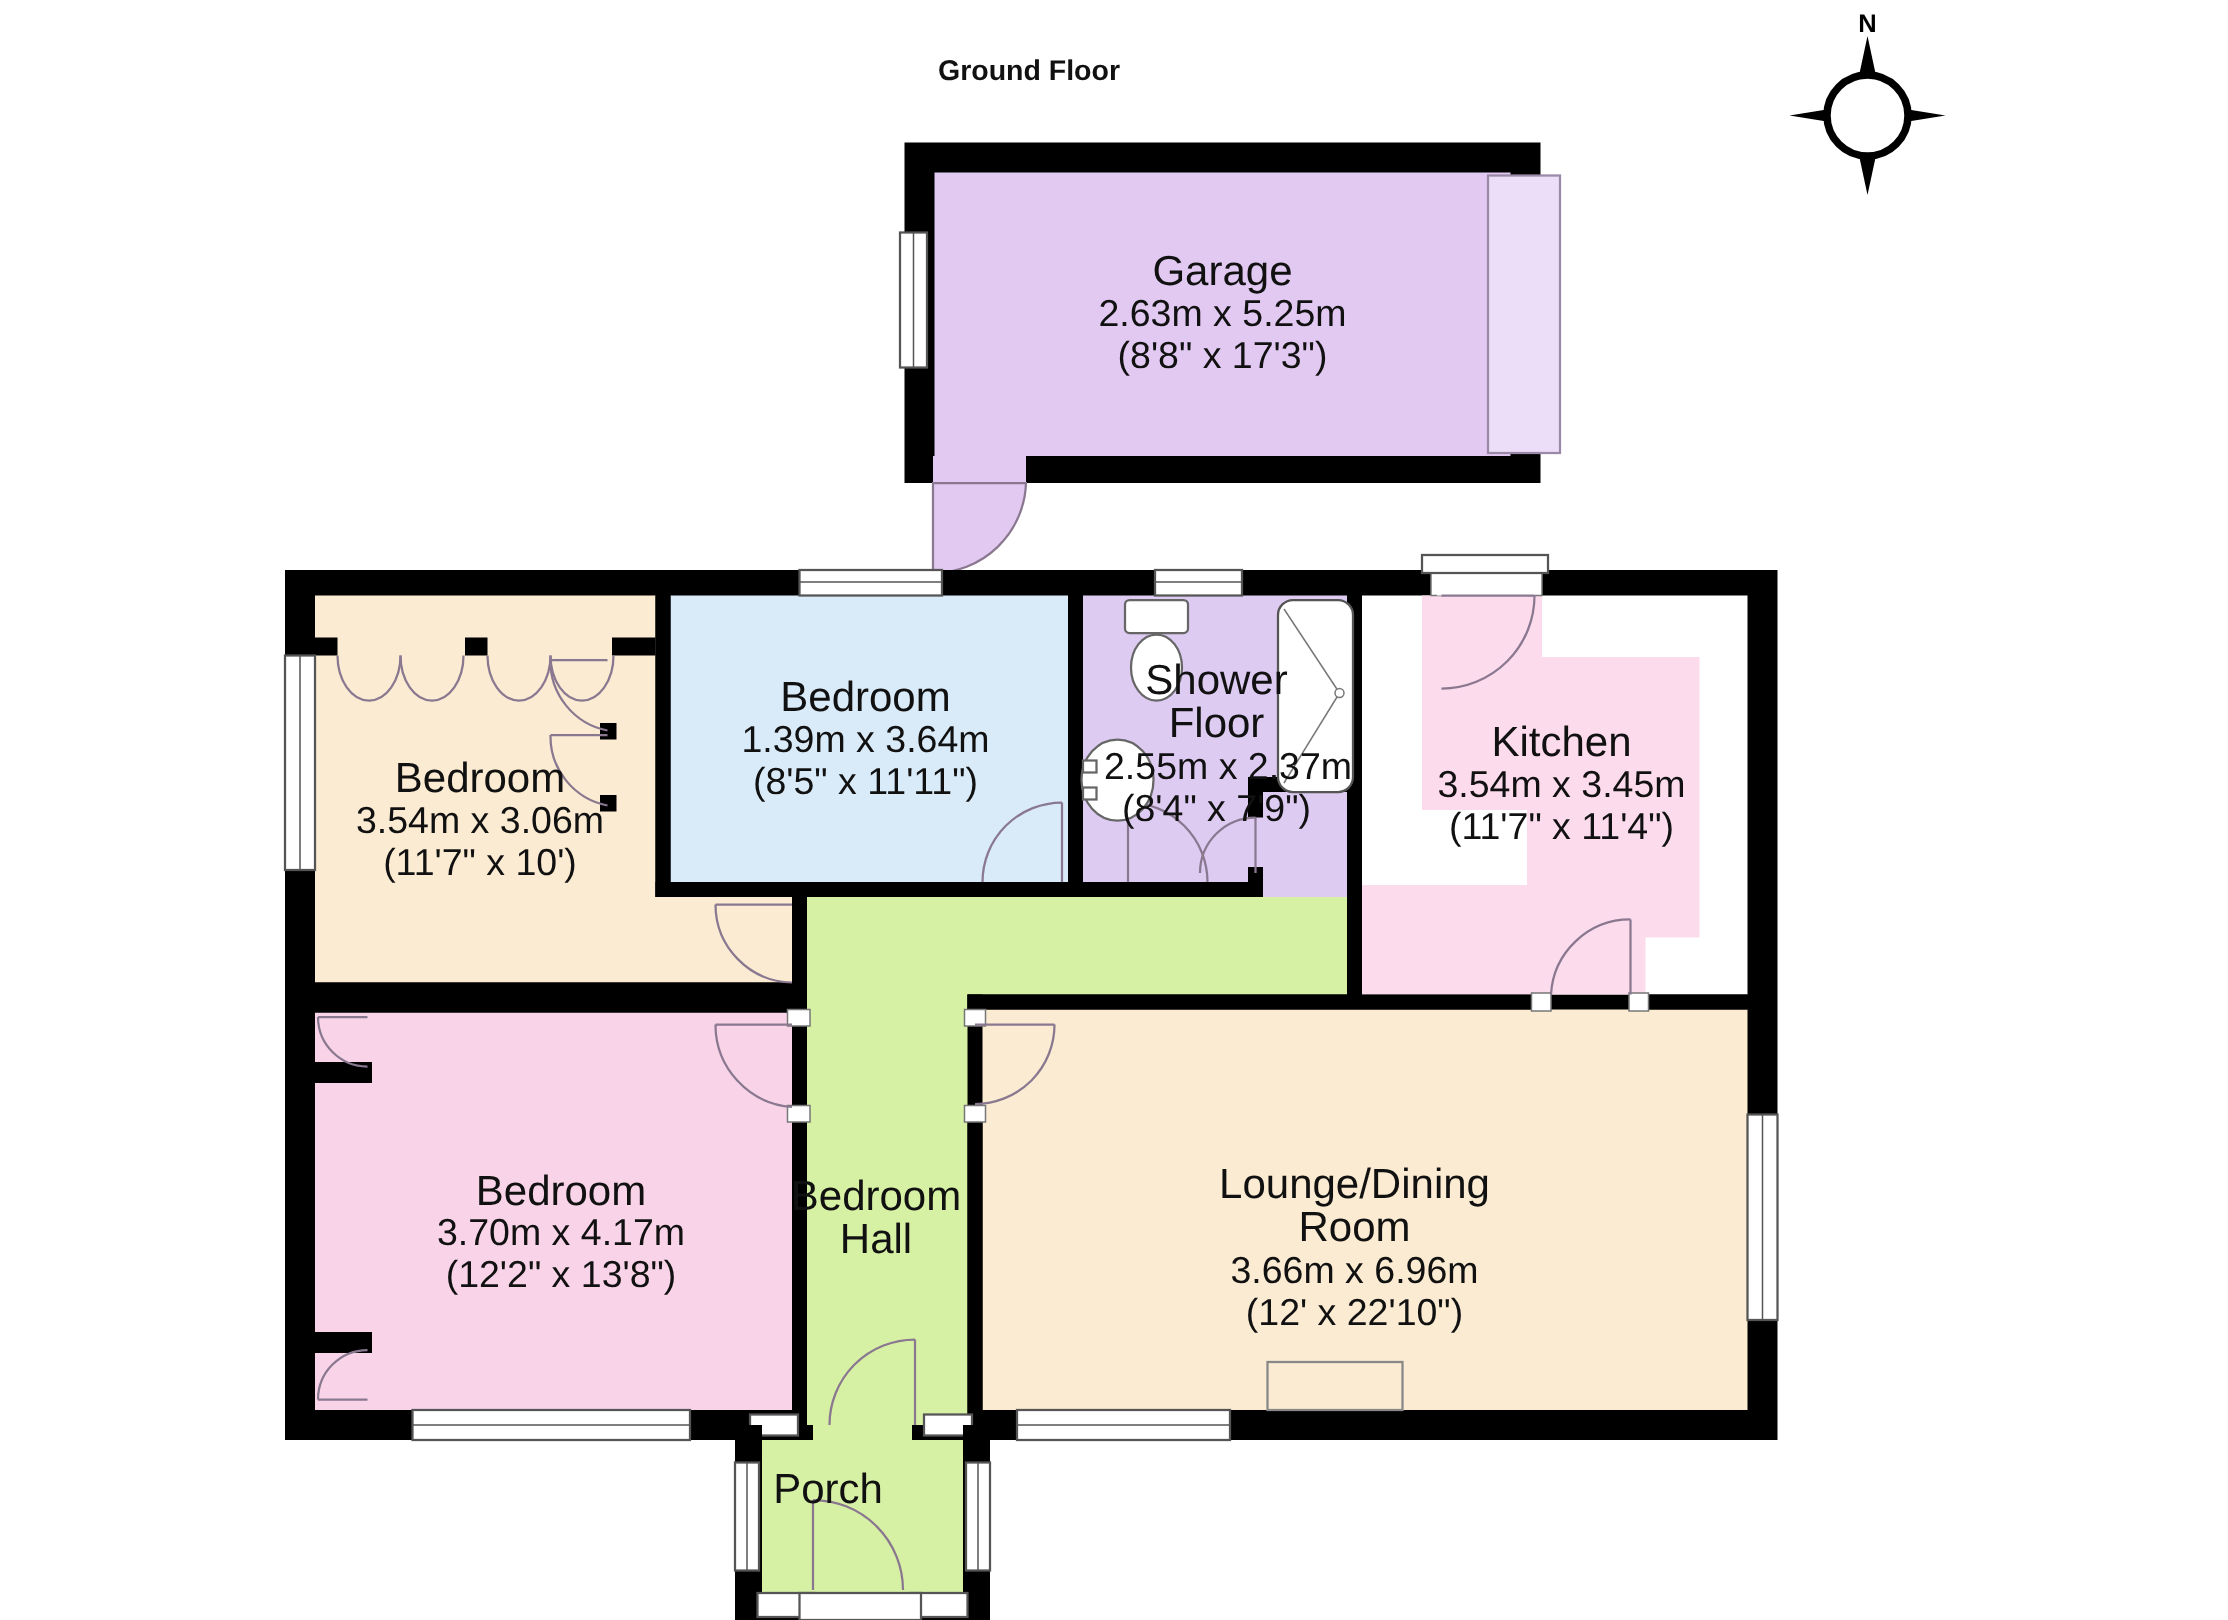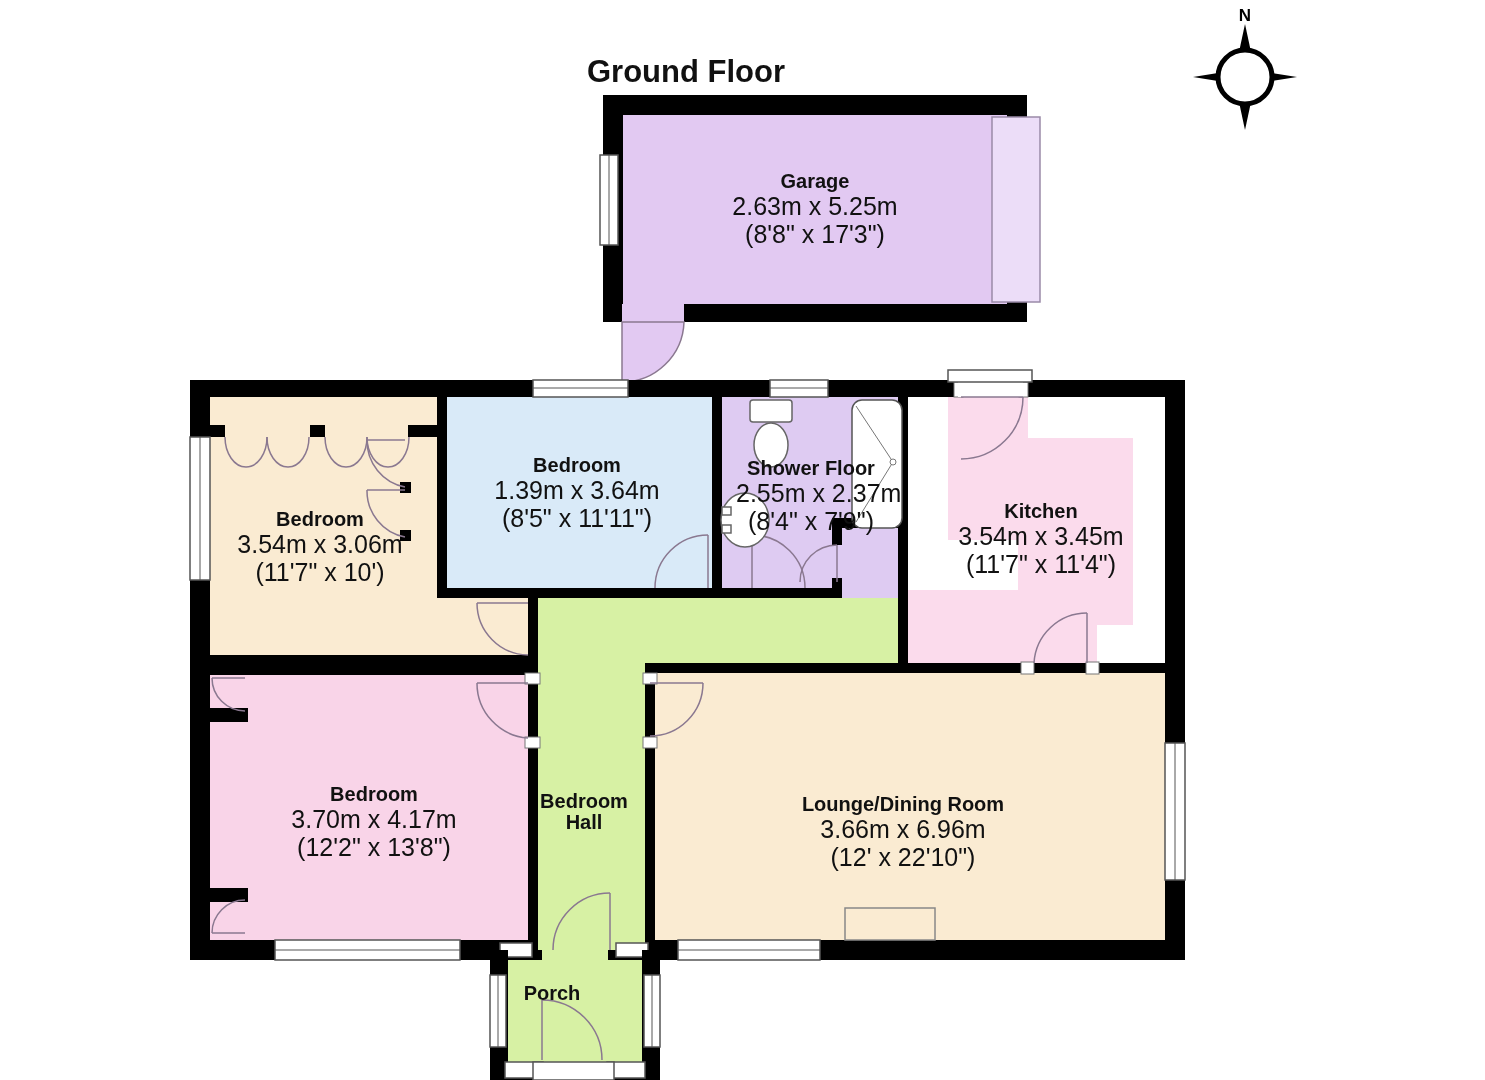--- a/index.html
+++ b/index.html
@@ -1,22 +1,22 @@
 <!DOCTYPE html>
 <html><head>
 <meta charset="utf-8">
 <style>
   html,body{margin:0;padding:0;background:#ffffff;}
   #plan{position:relative;width:1485px;height:1080px;background:#fff;overflow:hidden;
         font-family:"Liberation Sans",sans-serif;}
   #plan svg{position:absolute;left:0;top:0;}
-  .title{position:absolute;left:686px;top:72px;transform:translate(-50%,-50%);
-         font-size:31px;font-weight:bold;color:#111;white-space:nowrap;}
+  .title{position:absolute;left:686px;top:48px;transform:translate(-50%,-50%);
+         font-size:19px;font-weight:bold;color:#111;white-space:nowrap;}
   .room-label{position:absolute;transform:translate(-50%,-50%);text-align:center;color:#111;}
-  .room-name{font-size:20px;font-weight:bold;line-height:1.05;}
+  .room-name{font-size:28px;font-weight:normal;line-height:1.05;}
   .room-dim{font-size:25px;line-height:1.12;}
   .compass-n{position:absolute;left:1245px;top:16px;transform:translate(-50%,-50%);
              font-size:17px;font-weight:bold;color:#000;}
 </style>
 </head>
 <body>
 
 <div id="plan">
 
 <svg width="1485" height="1080" viewBox="0 0 1485 1080">
@@ -246,21 +246,21 @@
   <div class="room-dim">1.39m x 3.64m</div>
   <div class="room-dim">(8'5" x 11'11")</div>
 </div>
 
 <div class="room-label" style="left:811px;top:496px;width:150px">
   <div class="room-name">Shower Floor</div>
   <div class="room-dim" style="white-space:nowrap">2.55m x 2.37m</div>
   <div class="room-dim" style="white-space:nowrap">(8'4" x 7'9")</div>
 </div>
 
-<div class="room-label" style="left:1041px;top:539px;width:230px">
+<div class="room-label" style="left:1041px;top:523px;width:230px">
   <div class="room-name">Kitchen</div>
   <div class="room-dim">3.54m x 3.45m</div>
   <div class="room-dim">(11'7" x 11'4")</div>
 </div>
 
 <div class="room-label" style="left:374px;top:822px;width:230px">
   <div class="room-name">Bedroom</div>
   <div class="room-dim">3.70m x 4.17m</div>
   <div class="room-dim">(12'2" x 13'8")</div>
 </div>

